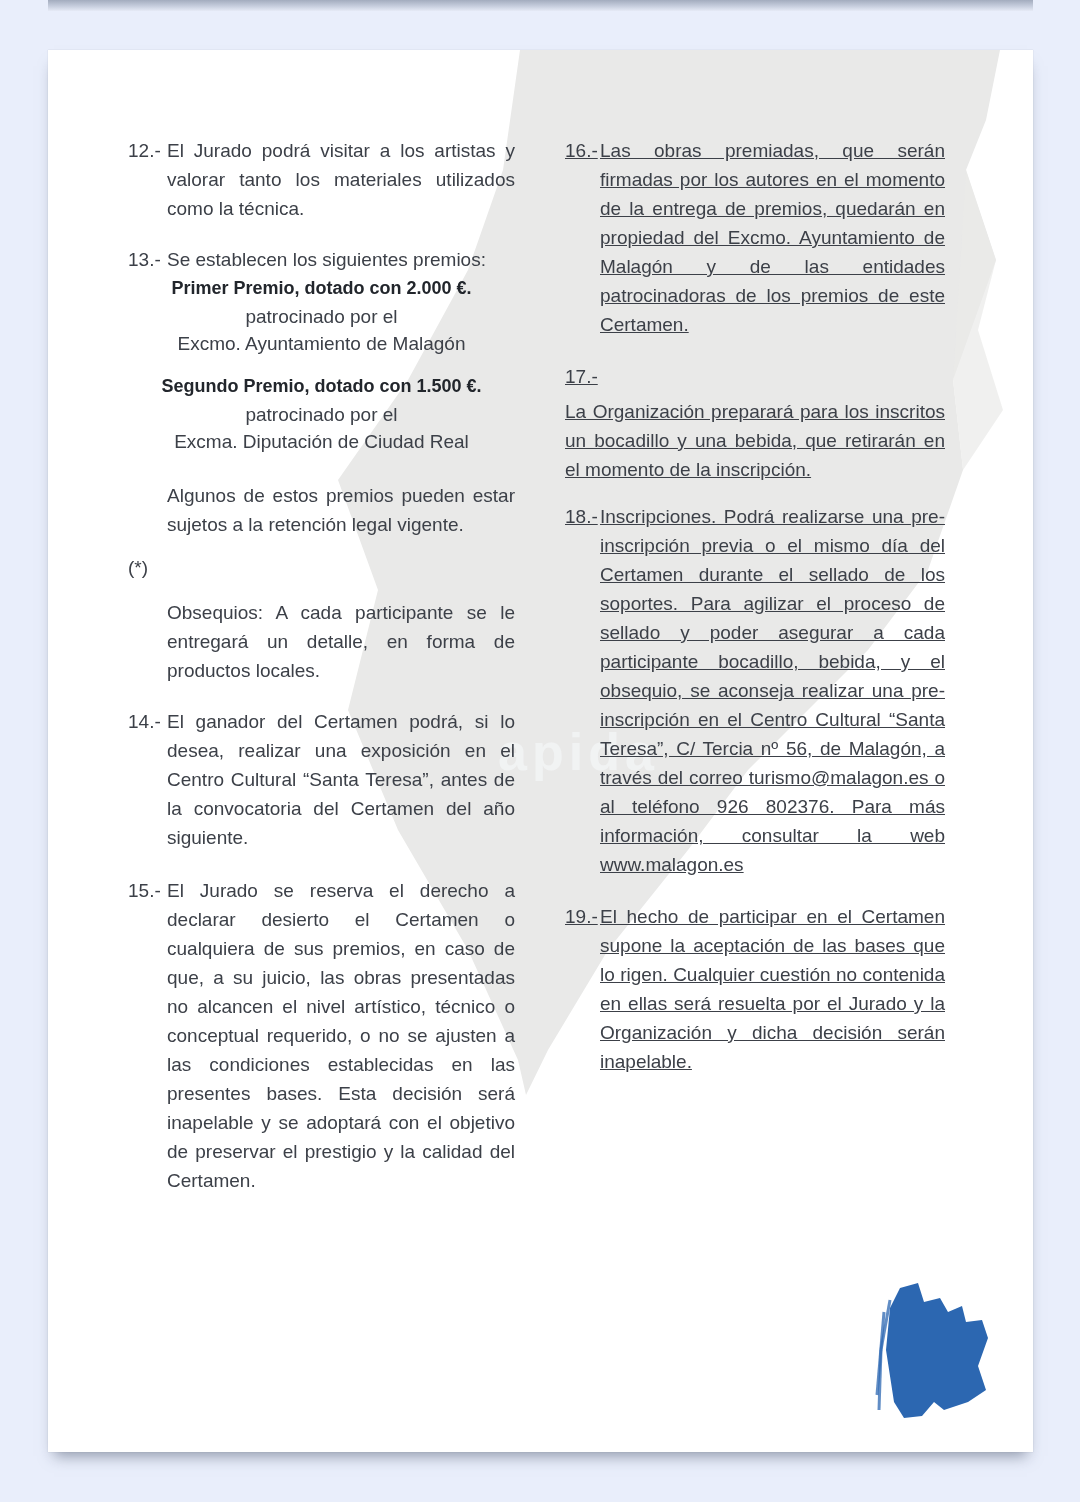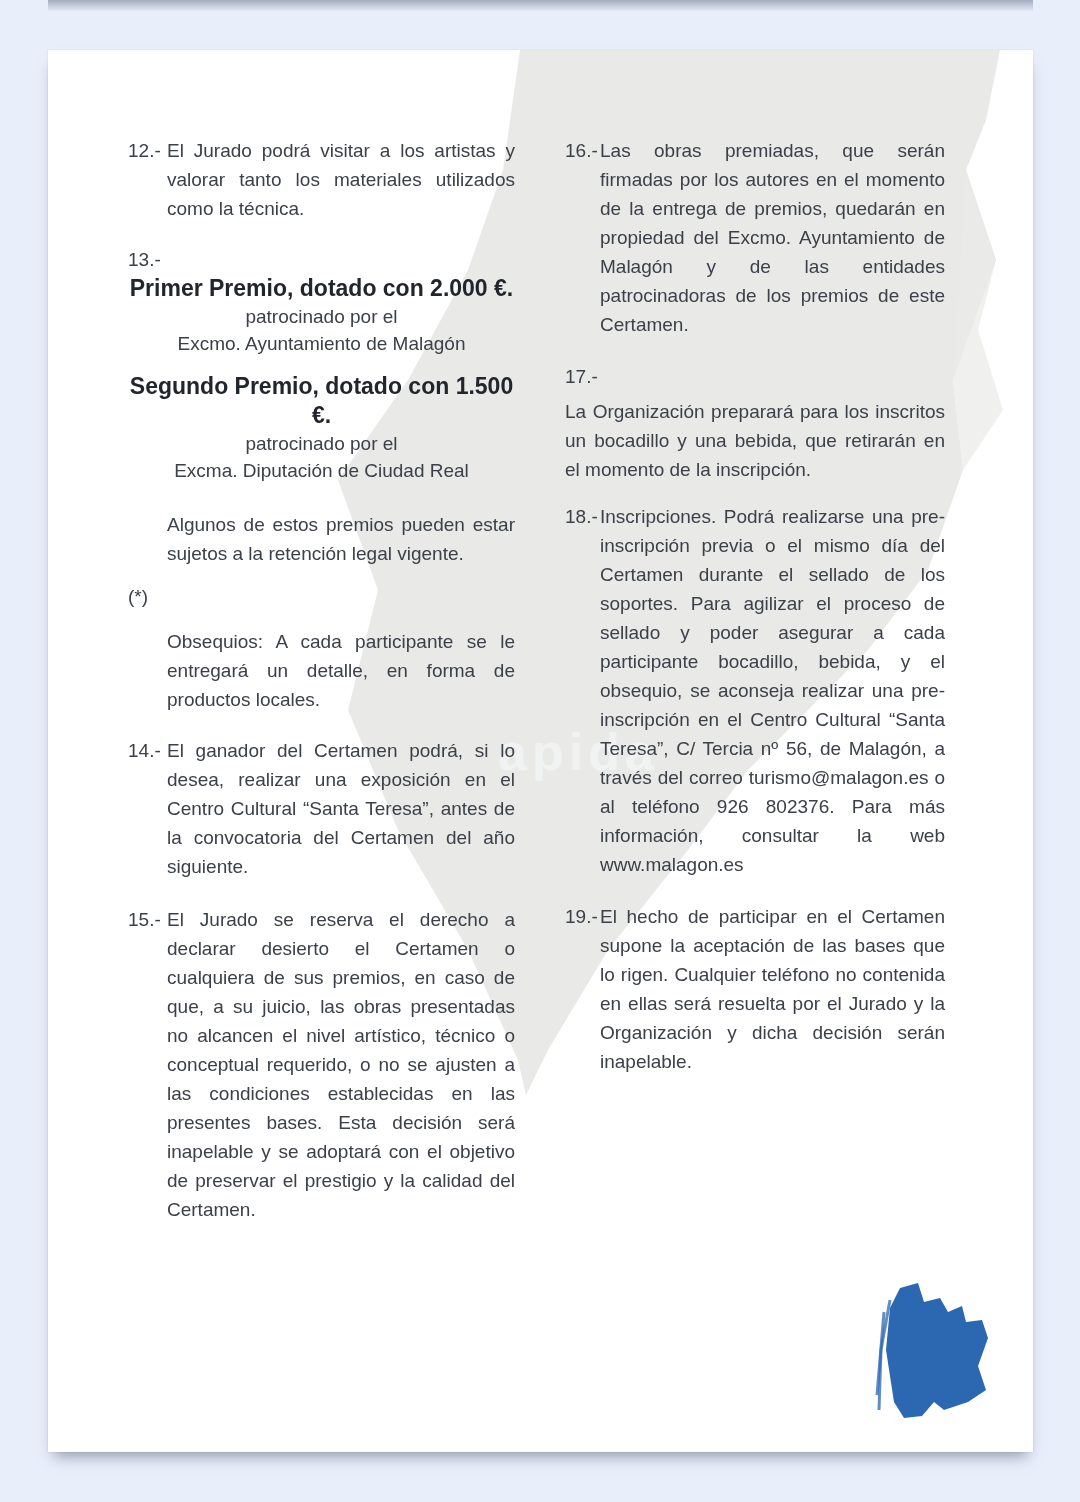--- a/index.html
+++ b/index.html
@@ -32,38 +32,38 @@
   .texture{fill:var(--texture);}
   .splash{fill:var(--accent-blue);}
   .splash-streak{stroke:var(--accent-blue);stroke-width:3;opacity:.75;fill:none;}
   .watermark{
     position:absolute;left:450px;top:672px;z-index:1;
     font-size:52px;letter-spacing:5px;color:#f3f5f6;opacity:.85;
     font-weight:bold;
   }
   .col{position:absolute;top:86px;z-index:2;font-size:19px;line-height:29px;}
   .col-left{left:80px;width:387px;}
-  .col-right{left:517px;width:380px;}
+  .col-right{left:517px;width:380px;text-decoration:underline;}
   .item{display:flex;align-items:flex-start;}
   .col-left .marker{flex:0 0 39px;}
   .col-right .marker{flex:0 0 35px;}
   .body{flex:1 1 auto;text-align:justify;}
   .mb-item{margin-bottom:22px;}
   .mb-intro{}
   .mb-prize1{margin-bottom:15px;}
   .mb-prize2{margin-bottom:26px;}
   .mb-note{margin-bottom:14px;}
   .mb-ast{margin-bottom:16px;}
   .mb-obs{margin-bottom:22px;}
   .mb-i14{margin-bottom:24px;}
   .mb-r16{margin-bottom:23px;}
   .mb-r17{margin-bottom:18px;flex-direction:column;}
   .mb-r18{margin-bottom:23px;justify-content:flex-end;}
   .prize{text-align:center;}
-  .prize-title{font-weight:bold;font-size:23px;color:var(--ink-bold);line-height:29px;}
+  .prize-title{font-weight:bold;font-size:18px;color:var(--ink-bold);line-height:29px;}
   .prize-line{line-height:27px;}
 </style>
 </head>
 <body>
 
 <div class="prev-page-edge"></div>
 
 <div class="page">
 
   <svg class="decor" viewBox="0 0 985 1402" preserveAspectRatio="none" aria-hidden="true">
@@ -79,20 +79,21 @@
 
   <div class="col col-left">
 
     <div class="item mb-item">
       <div class="marker">12.-</div>
       <div class="body">El Jurado podrá visitar a los artistas y valorar tanto los materiales utilizados como la técnica.</div>
     </div>
 
     <div class="item mb-intro">
       <div class="marker">13.-</div>
+      <div class="body">Se establecen los siguientes premios:</div>
     </div>
 
     <div class="prize mb-prize1">
       <div class="prize-title">Primer Premio, dotado con 2.000 €.</div>
       <div class="prize-line">patrocinado por el</div>
       <div class="prize-line">Excmo. Ayuntamiento de Malagón</div>
     </div>
 
     <div class="prize mb-prize2">
       <div class="prize-title">Segundo Premio, dotado con 1.500 €.</div>
@@ -138,18 +139,18 @@
       <div class="body">La Organización preparará para los inscritos un bocadillo y una bebida, que retirarán en el momento de la inscripción.</div>
     </div>
 
     <div class="item mb-r18">
       <div class="marker">18.-</div>
       <div class="body">Inscripciones. Podrá realizarse una pre-inscripción previa o el mismo día del Certamen durante el sellado de los soportes. Para agilizar el proceso de sellado y poder asegurar a cada participante bocadillo, bebida, y el obsequio, se aconseja realizar una pre-inscripción en el Centro Cultural “Santa Teresa”, C/ Tercia nº 56, de Malagón, a través del correo turismo@malagon.es o al teléfono 926 802376. Para más información, consultar la web www.malagon.es</div>
     </div>
 
     <div class="item">
       <div class="marker">19.-</div>
-      <div class="body">El hecho de participar en el Certamen supone la aceptación de las bases que lo rigen. Cualquier teléfono no contenida en ellas será resuelta por el Jurado y la Organización y dicha decisión serán inapelable.</div>
+      <div class="body">El hecho de participar en el Certamen supone la aceptación de las bases que lo rigen. Cualquier cuestión no contenida en ellas será resuelta por el Jurado y la Organización y dicha decisión serán inapelable.</div>
     </div>
 
   </div>
 
 </div>
 
 </body></html>

